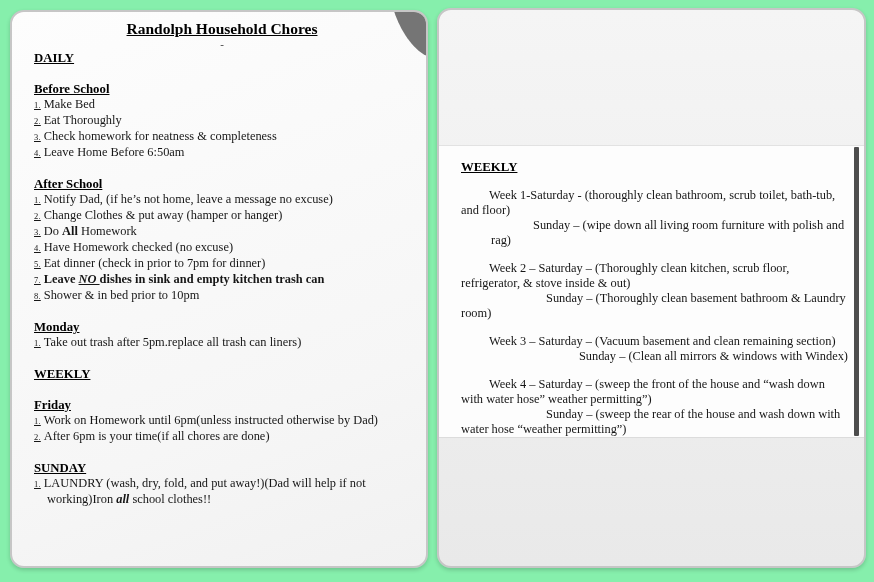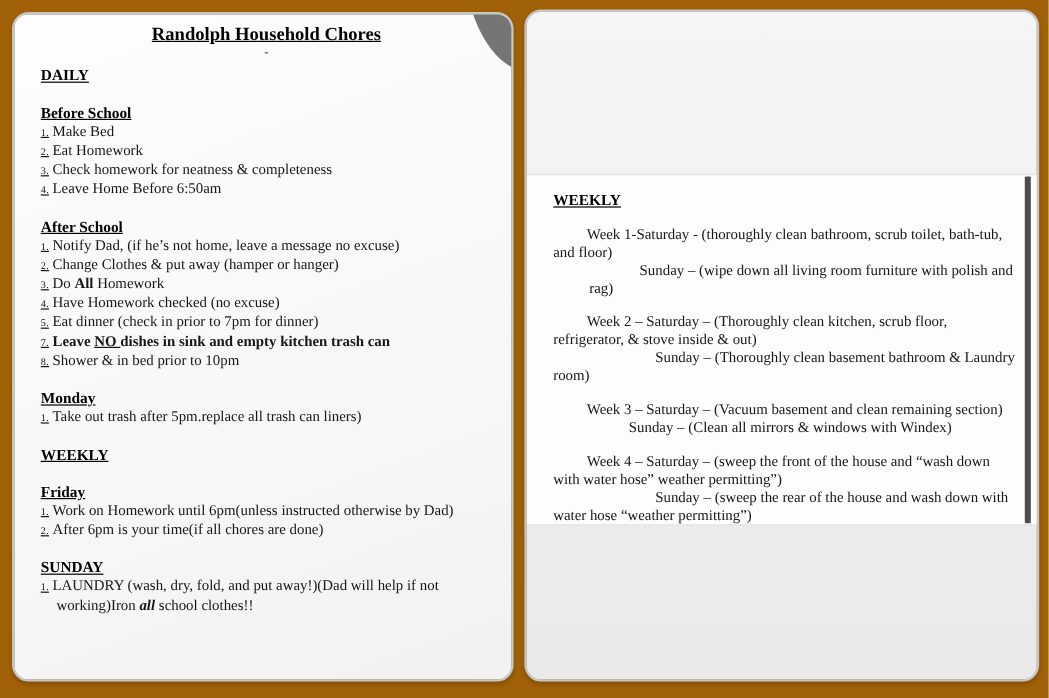--- a/index.html
+++ b/index.html
@@ -6,76 +6,76 @@
     --page-border:#c6c6c6;
     --left-bg:#fafafa;
     --right-bg:#f0f0f0;
     --band-bg:#fdfdfd;
     --curl:#757575;
     --scrollbar:#4d4d4d;
     --text:#161616;
   }
   *{box-sizing:border-box;}
   html,body{margin:0;padding:0;background:#ffffff;}
-  .canvas{position:relative;width:874px;height:582px;background:#a16207;overflow:hidden;
+  .canvas{position:relative;width:874px;height:582px;background:#86efac;overflow:hidden;
           font-family:"Liberation Serif","DejaVu Serif",serif;color:var(--text);}
   .page{position:absolute;border:2px solid var(--page-border);border-radius:14px;overflow:hidden;
         box-shadow:0 2px 4px rgba(0,0,0,0.18);}
   .page-left{left:10px;top:10px;width:418px;height:558px;
              background:linear-gradient(160deg,#fdfdfd 0%,#f6f6f6 70%,#f1f1f1 100%);}
   .page-right{left:437px;top:8px;width:429px;height:560px;
               background:linear-gradient(180deg,#f5f5f5 0%,#eeeeee 60%,#e9e9e9 100%);}
   .dogear{position:absolute;top:-1px;right:-1px;width:33px;height:45px;color:var(--curl);}
   .left-flow{position:absolute;left:0;top:0;width:100%;height:100%;padding:7px 16px 0 22px;
              font-size:12.4px;line-height:15px;overflow:hidden;}
   .doc-title{font-size:15.5px;line-height:19px;font-weight:bold;text-decoration:underline;
              text-align:center;color:#000;}
   .title-dash{font-size:11px;line-height:13px;text-align:center;color:#333;}
   .heading{font-weight:bold;text-decoration:underline;color:#000;font-size:12.8px;line-height:15px;}
   .section{margin-top:16px;}
-  .section.first{margin-top:5px;}
+  .section.first{margin-top:0;}
   .item{padding-left:13px;text-indent:-13px;}
   .num{font-size:8.5px;text-decoration:underline;margin-right:3px;letter-spacing:0.2px;}
   .rm{font-style:normal;}
   .it{}
   .bd{font-weight:bold;}
-  .bdu{font-weight:bold;text-decoration:underline;}
+  .bdu{font-weight:bold;text-decoration:underline;font-style:italic;}
   .bdi{font-weight:bold;font-style:italic;}
   .white-band{position:absolute;left:0;top:135px;width:100%;height:293px;background:var(--band-bg);
               border-top:1px solid #e2e2e2;border-bottom:1px solid #dcdcdc;
               padding:14px 16px 0 22px;font-size:12.4px;line-height:15px;overflow:hidden;}
   .scrollbar-thumb{position:absolute;right:5px;top:137px;width:5px;height:289px;
                    background:var(--scrollbar);border-radius:1px;}
   .week-block{margin-top:13px;}
   .wline{padding:0;}
   .v-sat{text-indent:28px;}
   .v-sun-a{padding-left:30px;text-indent:42px;}
   .v-sun-b{text-indent:85px;}
-  .v-sun-c{text-indent:63px;}
+  .v-sun-c{text-indent:63px;text-align:right;}
 </style>
 </head>
 <body>
 
 <div class="canvas">
 
   <div class="page page-left">
     <svg class="dogear" viewBox="0 0 33 45" aria-hidden="true">
       <path d="M0 0 H33 V45 C19 39 6 19 0 0 Z" fill="currentColor"></path>
     </svg>
     <div class="left-flow">
       <div class="doc-title">Randolph Household Chores</div>
       <div class="title-dash">-</div>
       <div id="left-sections">
           <div class="section first">
             <div class="heading">DAILY</div>
           </div>
           <div class="section">
             <div class="heading">Before School</div>
             <div class="item"><span class="num">1.</span><span class="rm">Make Bed</span></div>
-            <div class="item"><span class="num">2.</span><span class="rm">Eat Homework</span></div>
+            <div class="item"><span class="num">2.</span><span class="rm">Eat Thoroughly</span></div>
             <div class="item"><span class="num">3.</span><span class="rm">Check homework for neatness &amp; completeness</span></div>
             <div class="item"><span class="num">4.</span><span class="rm">Leave Home Before 6:50am</span></div>
           </div>
           <div class="section">
             <div class="heading">After School</div>
             <div class="item"><span class="num">1.</span><span class="rm">Notify Dad, (</span><span class="it">if he’s not home, leave a message no excuse</span><span class="rm">)</span></div>
             <div class="item"><span class="num">2.</span><span class="rm">Change Clothes &amp; put away (</span><span class="it">hamper or hanger</span><span class="rm">)</span></div>
             <div class="item"><span class="num">3.</span><span class="rm">Do </span><span class="bd">All</span><span class="rm"> Homework</span></div>
             <div class="item"><span class="num">4.</span><span class="rm">Have Homework checked (</span><span class="it">no excuse</span><span class="rm">)</span></div>
             <div class="item"><span class="num">5.</span><span class="rm">Eat dinner (</span><span class="it">check in prior to 7pm for dinner</span><span class="rm">)</span></div>

